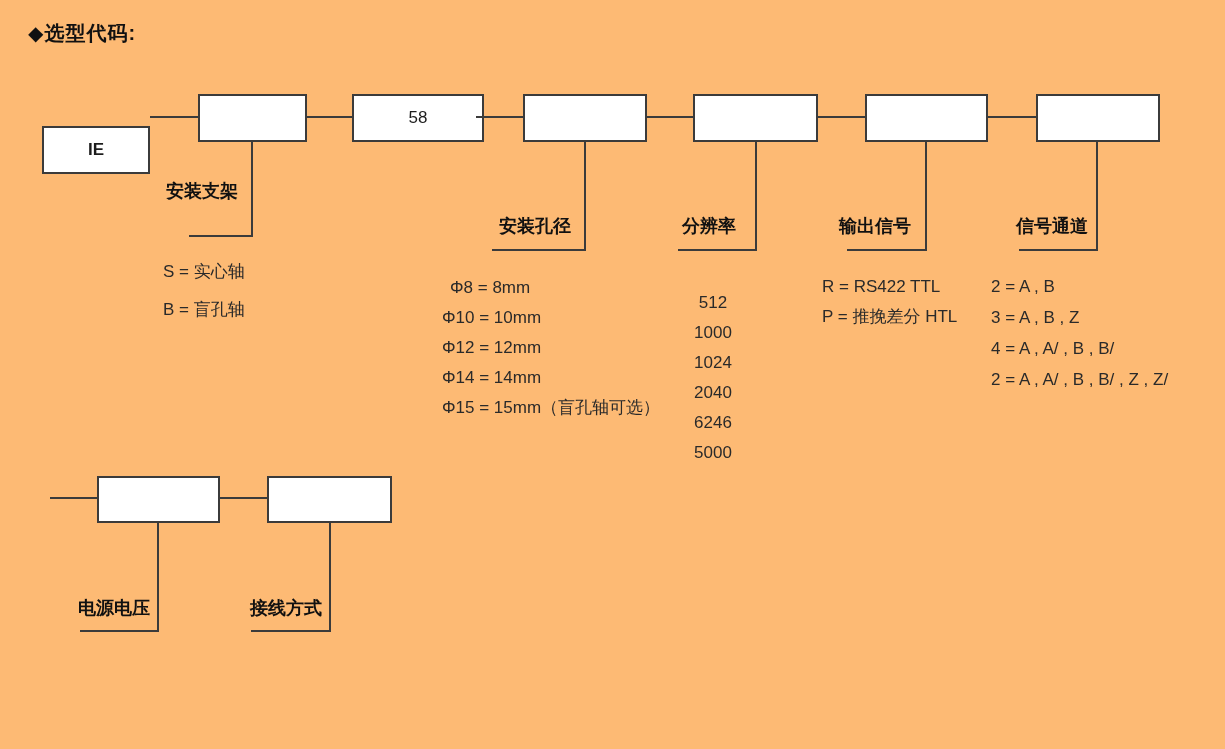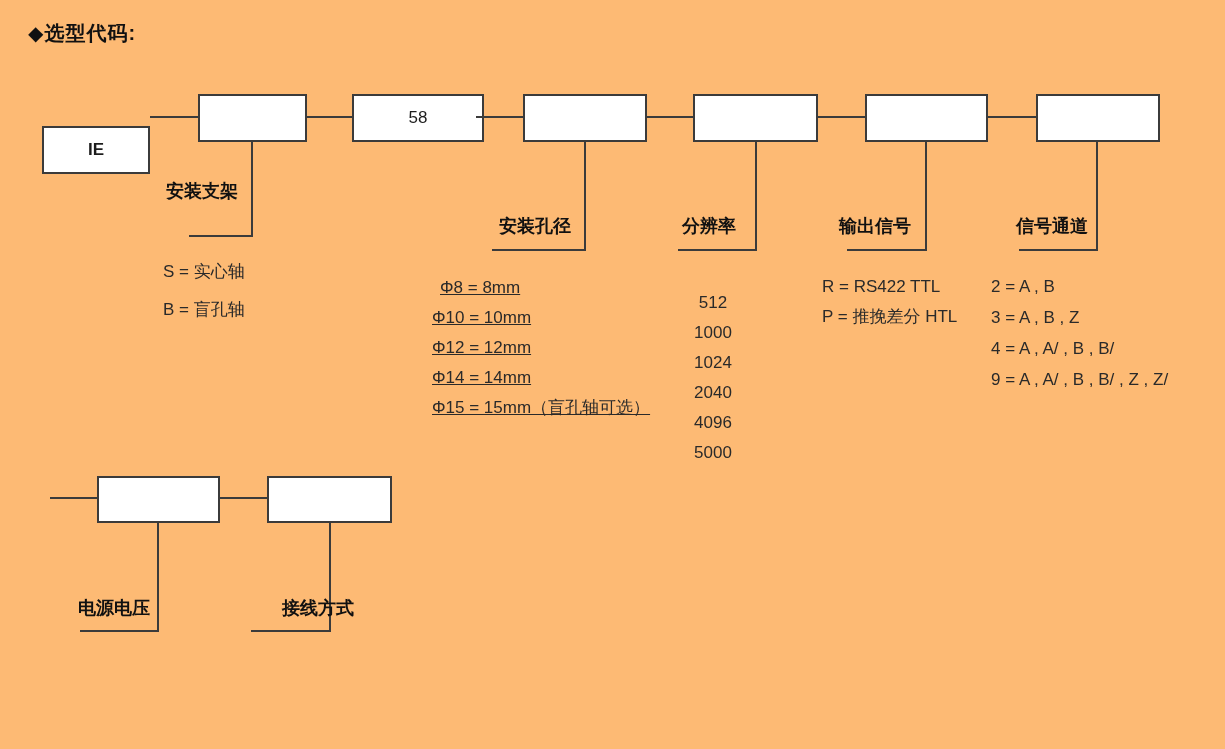--- a/index.html
+++ b/index.html
@@ -85,58 +85,58 @@
   <div class="glabel" style="left:499px;top:214px;">安装孔径</div>
   <div class="glabel" style="left:682px;top:214px;">分辨率</div>
   <div class="glabel" style="left:839px;top:214px;">输出信号</div>
   <div class="glabel" style="left:1016px;top:214px;">信号通道</div>
 
   <div class="opts sp38" style="left:163px;top:261px;">
     <div class="row">S = 实心轴</div>
     <div class="row">B = 盲孔轴</div>
   </div>
 
-  <div class="opts" style="left:432px;top:277px;text-decoration:underline;">
+  <div class="opts" style="left:442px;top:277px;">
     <div class="row" style="padding-left:8px;">Φ8 = 8mm</div>
     <div class="row">Φ10 = 10mm</div>
     <div class="row">Φ12 = 12mm</div>
     <div class="row">Φ14 = 14mm</div>
     <div class="row">Φ15 = 15mm（盲孔轴可选）</div>
   </div>
 
   <div class="opts centered" style="left:673px;top:292px;">
     <div class="row">512</div>
     <div class="row">1000</div>
     <div class="row">1024</div>
     <div class="row">2040</div>
-    <div class="row">4096</div>
+    <div class="row">6246</div>
     <div class="row">5000</div>
   </div>
 
   <div class="opts" style="left:822px;top:276px;">
     <div class="row">R = RS422 TTL</div>
     <div class="row">P = 推挽差分 HTL</div>
   </div>
 
   <div class="opts sp31" style="left:991px;top:276px;">
     <div class="row">2 = A , B</div>
     <div class="row">3 = A , B , Z</div>
     <div class="row">4 = A , A/ , B , B/</div>
-    <div class="row">9 = A , A/ , B , B/ , Z , Z/</div>
+    <div class="row">2 = A , A/ , B , B/ , Z , Z/</div>
   </div>
 
   <div class="hline" style="left:50px;top:497px;width:47px;"></div>
   <div class="box row2" style="left:97px;width:123px;"></div>
   <div class="hline" style="left:220px;top:497px;width:47px;"></div>
   <div class="box row2" style="left:267px;width:125px;"></div>
 
   <div class="vline" style="left:157px;top:521px;height:111px;"></div>
   <div class="vline" style="left:329px;top:521px;height:111px;"></div>
 
   <div class="hline" style="left:80px;top:630px;width:79px;"></div>
   <div class="hline" style="left:251px;top:630px;width:80px;"></div>
 
   <div class="glabel" style="left:78px;top:596px;font-family:Liberation Serif, serif;">电源电压</div>
-  <div class="glabel" style="left:250px;top:596px;margin-left:32px;">接线方式</div>
+  <div class="glabel" style="left:250px;top:596px;">接线方式</div>
 
 
 
 </div>
 
 </body></html>

